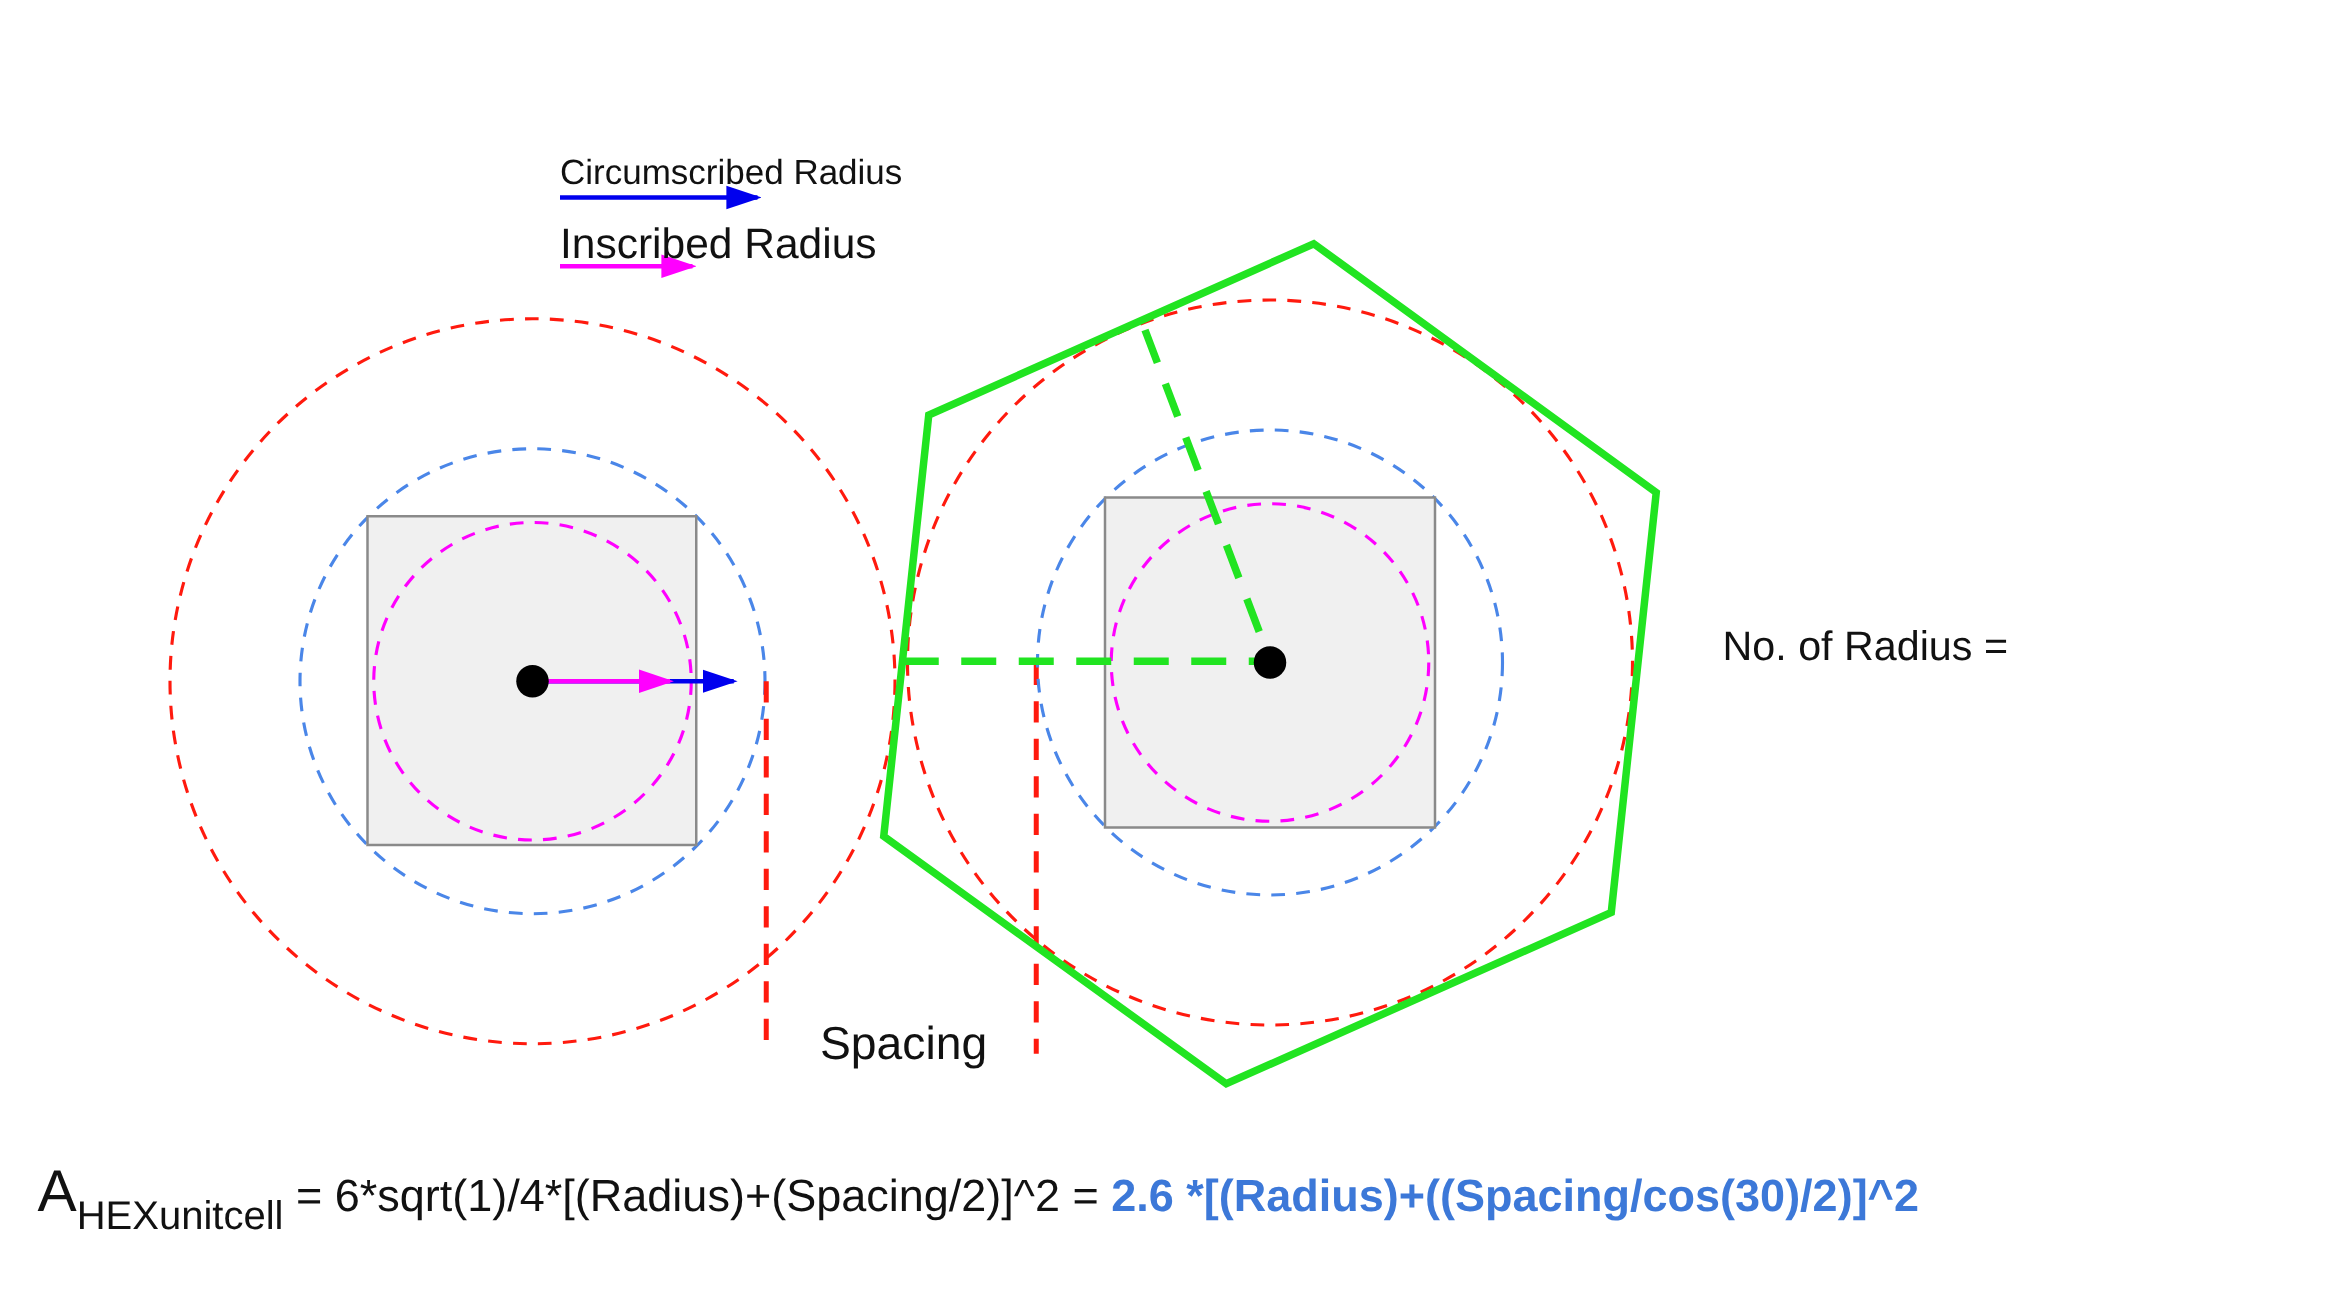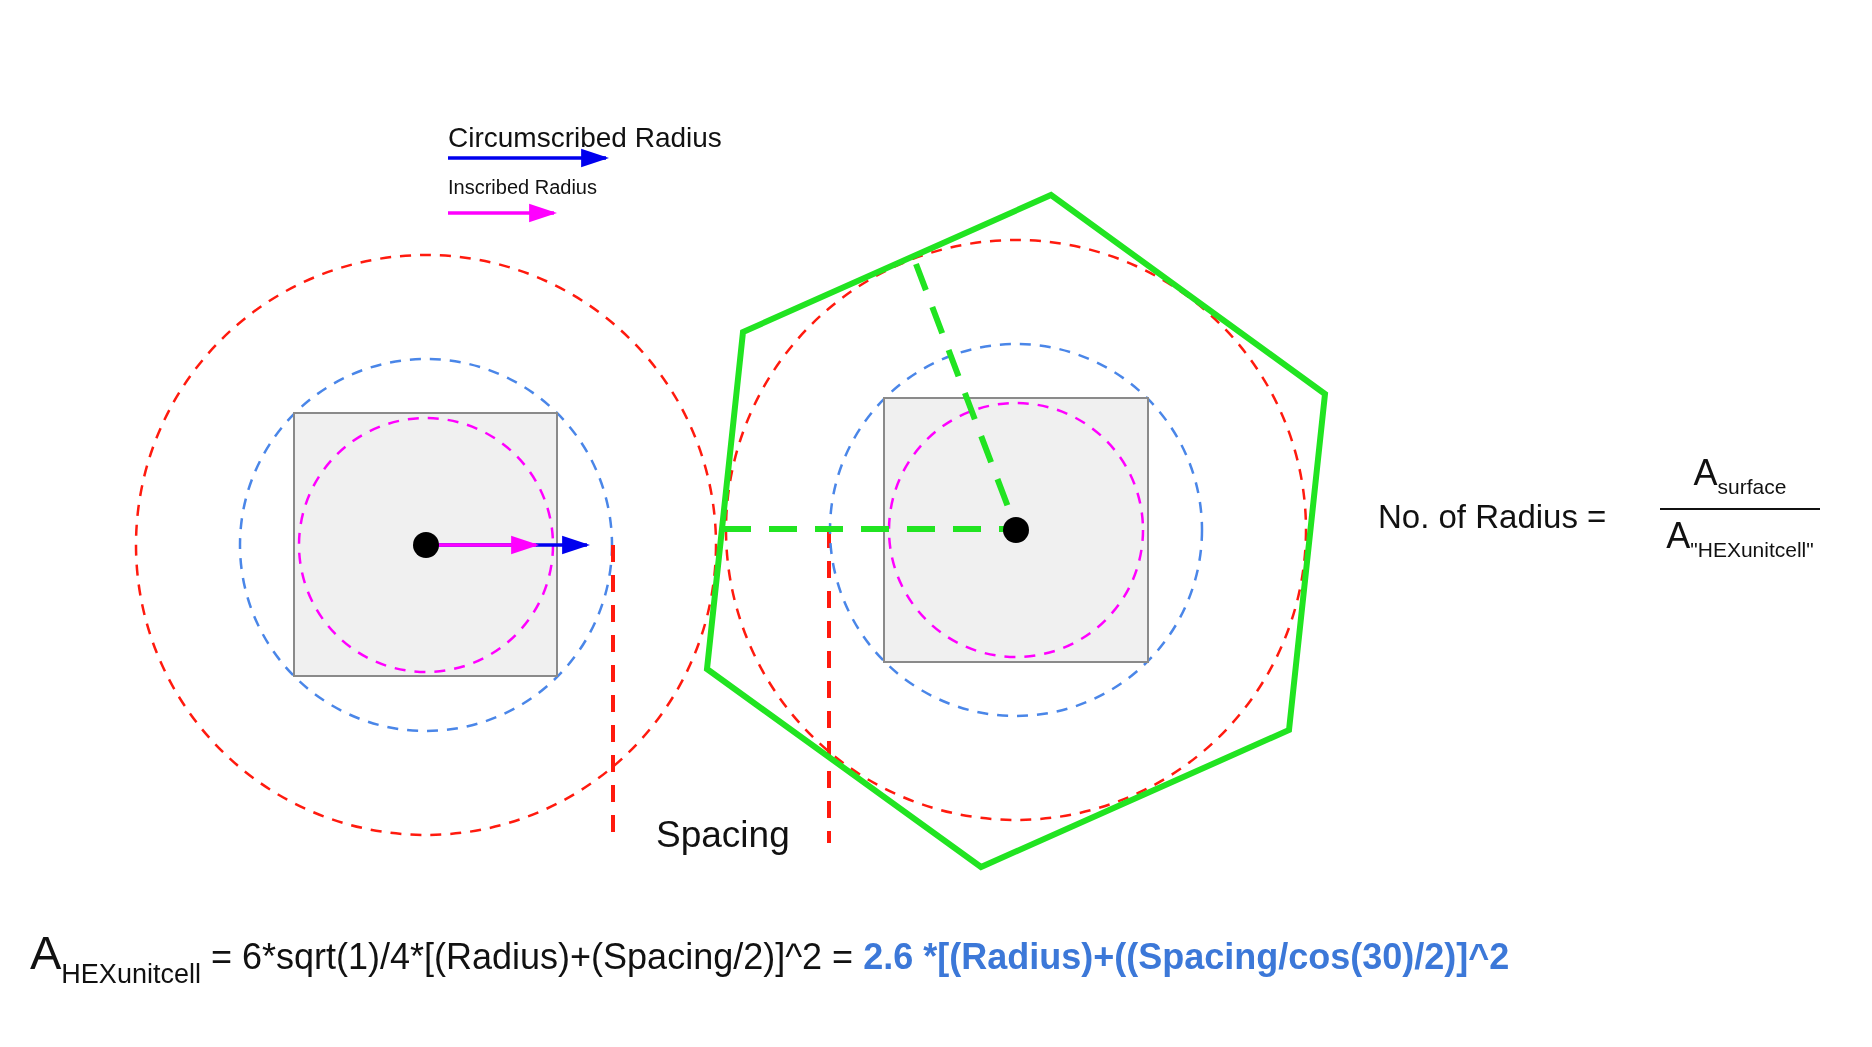--- a/index.html
+++ b/index.html
@@ -23,32 +23,32 @@
   .red-vert       { fill:none; stroke:var(--red-dashed,#ff1a0e); stroke-width:4; stroke-dasharray:17 13; }
   .arrow-blue-line    { stroke:var(--arrow-blue,#0000ee); stroke-width:3.5; }
   .arrow-magenta-line { stroke:var(--arrow-magenta,#ff00ff); stroke-width:3.5; }
   .dot { fill:var(--dot-black,#000); }
   #head-blue path    { fill:var(--arrow-blue,#0000ee); }
   #head-magenta path { fill:var(--arrow-magenta,#ff00ff); }
 
   
   .txt { position:absolute; white-space:nowrap; color:#111; }
   .legend-circ { left:448px; top:122px; font-size:28px; }
-  .legend-insc { left:448px; top:176px; font-size:20px; }
+  .legend-insc { left:448px; top:176px; font-size:34px; }
   .spacing-lbl { left:656px; top:814px; font-size:37px; }
 
   .points-lhs { left:1378px; top:498px; font-size:33px; }
   .fraction { position:absolute; left:1660px; top:452px; width:160px; text-align:center; }
   .frac-num, .frac-den { font-size:36px; line-height:1.15; }
   .frac-bar { height:0; border-top:2.5px solid #111; margin:9px 0 5px; }
   sub.small-sub { font-size:21px; vertical-align:-9px; }
 
   .bottom-formula { position:absolute; left:30px; top:925px; white-space:nowrap; font-size:36px; }
   .f-base { font-size:47px; }
-  .f-sub  { font-size:27px; vertical-align:-14px; }
+  .f-sub  { font-size:32px; vertical-align:-14px; }
   .f-blue { color:var(--formula-highlight-blue,#3c78d8); font-weight:bold; }
 </style>
 </head>
 <body>
 
 <div class="stage">
 
   <svg class="shapes" viewBox="0 0 1872 1047" aria-hidden="true">
     <defs>
       <marker id="head-blue" viewBox="0 0 9 6" refX="8" refY="3" markerWidth="8" markerHeight="6" orient="auto">
@@ -86,21 +86,16 @@
       <circle class="dot" cx="1016" cy="530" r="13"></circle>
     </g>
   </svg>
 
   <div class="txt legend-circ">Circumscribed Radius</div>
   <div class="txt legend-insc">Inscribed Radius</div>
 
   <div class="txt spacing-lbl">Spacing</div>
 
   <div class="txt points-lhs">No. of Radius =</div>
-  <div class="fraction">
-    <div class="frac-num"><span>A</span><sub class="small-sub">surface</sub></div>
-    <div class="frac-bar"></div>
-    <div class="frac-den"><span>A</span><sub class="small-sub">"HEXunitcell"</sub></div>
-  </div>
 
   <div class="bottom-formula"><span class="f-base">A</span><sub class="f-sub">HEXunitcell</sub><span> = 6*sqrt(1)/4*[(Radius)+(Spacing/2)]^2 = </span><span class="f-blue">2.6 *[(Radius)+((Spacing/cos(30)/2)]^2</span></div>
 
 </div>
 
 </body></html>

